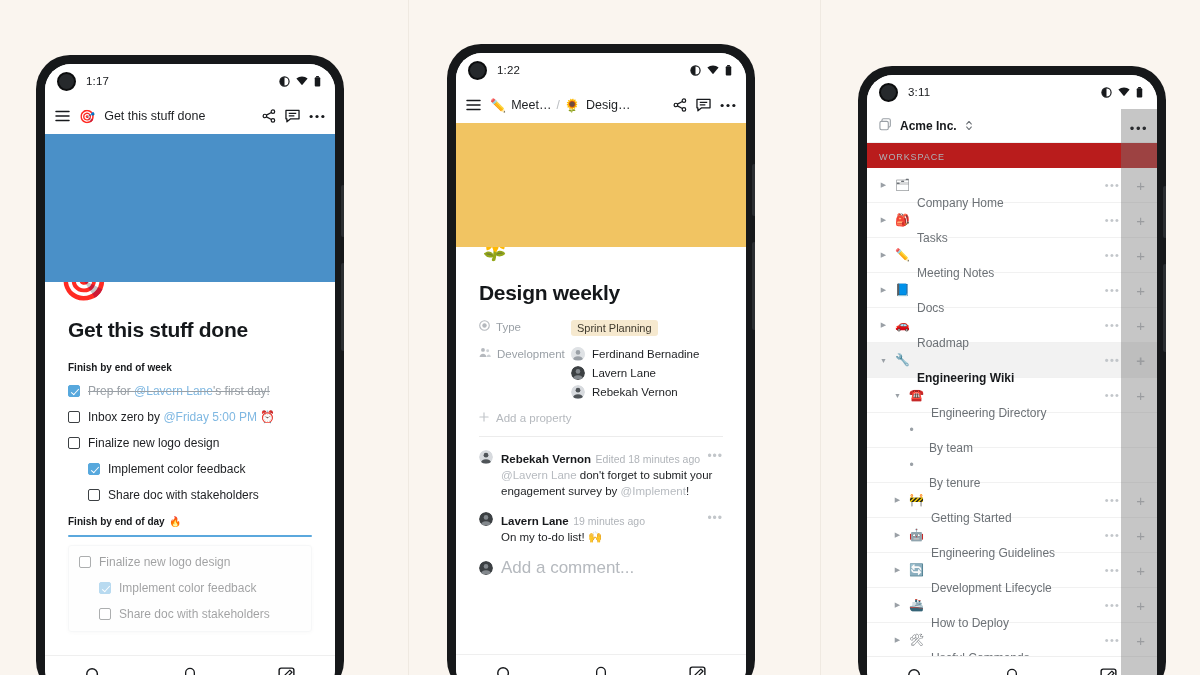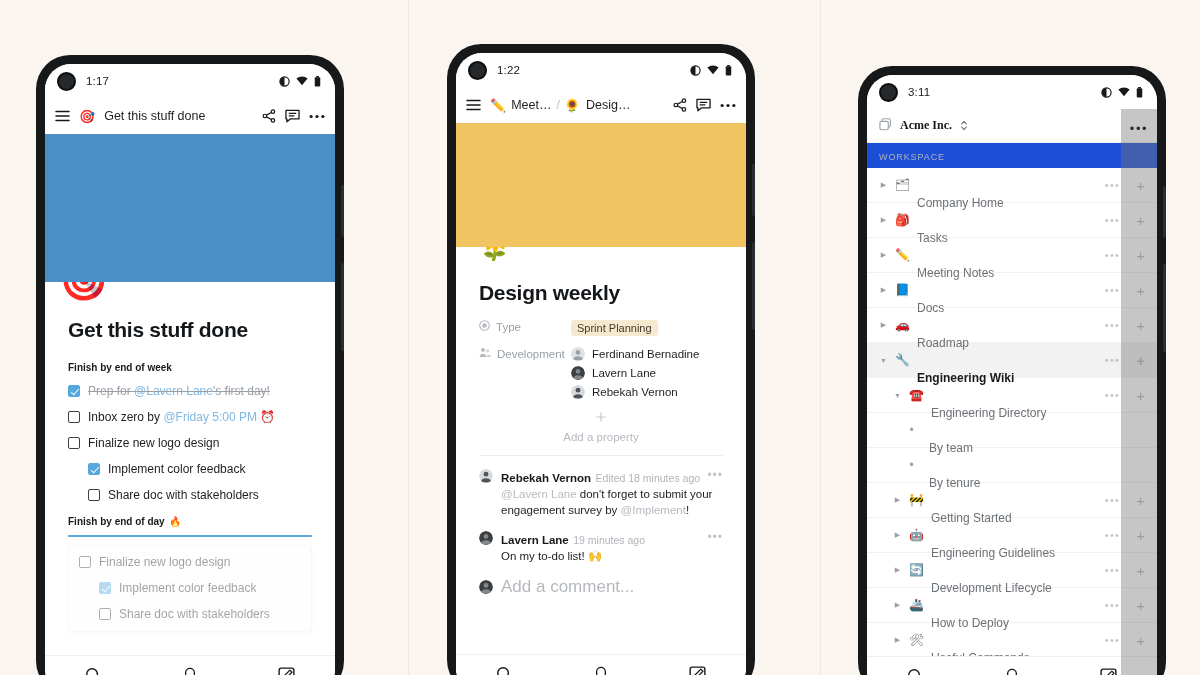--- a/index.html
+++ b/index.html
@@ -141,42 +141,41 @@
     background: #f6e9cf; color: #3f3a2e; border-radius: 3px;
     padding: 2px 6px; font-size: 11px; display: inline-block;
   }
   .person { display: flex; align-items: center; gap: 7px; margin-bottom: 5px; font-size: 11.5px; color: #1d1f22; }
   .person:last-child { margin-bottom: 0; }
   .avatar {
     width: 14px; height: 14px; border-radius: 50%; flex: 0 0 14px;
     display: flex; align-items: center; justify-content: center;
     font-size: 9px; overflow: hidden; line-height: 1;
   }
-  .add-prop { display: flex; align-items: center; gap: 7px; color: #b5b9be; font-size: 11.5px; flex-direction: column; }
+  .add-prop { display: flex; align-items: center; gap: 7px; color: #b5b9be; font-size: 11.5px; }
   .hr { height: 1px; background: #ececec; }
 
   .comment { display: flex; gap: 8px; position: relative; }
   .comment .body { flex: 1 1 auto; min-width: 0; }
   .c-name { font-size: 11.5px; font-weight: 700; color: #17191c; }
   .c-meta { font-size: 10.5px; color: #b0b4b9; font-weight: 400; }
   .c-text { font-size: 11.5px; color: #1d1f22; line-height: 1.35; margin-top: 1px; }
   .c-more { position: absolute; right: 0; top: 0; color: #c2c6ca; font-size: 12px; letter-spacing: 1px; }
   .c-placeholder { font-size: 17px; color: #b5b9be; }
 
   
   .ws-header {
     height: 34px; flex: 0 0 34px; display: flex; align-items: center;
     gap: 8px; padding: 0 12px; background: #fff;
     border-bottom: 1px solid #efefef;
-    font-family: Liberation Serif, serif;
   }
   .ws-name { font-size: 12px; font-weight: 700; color: #17191c; }
   .ws-section {
     font-size: 9px; color: #aeb2b7; letter-spacing: .9px;
-    padding: 9px 12px 6px 12px; background: #1d4ed8; font-weight: 400;
+    padding: 9px 12px 6px 12px; background: #b91c1c; font-weight: 400;
   }
   .nav-list { flex: 1 1 auto; overflow: hidden; background: #fff; }
   .nav-item {
     height: 35px; display: flex; align-items: center; gap: 7px;
     padding: 0 12px; border-bottom: 1px solid #f1f1f1;
     font-size: 12px; color: #6c7176;
   }
   .nav-item.active { background: #f2f2f2; color: #17191c; font-weight: 700; }
   .nav-item .caret {
     width: 9px; flex: 0 0 9px; color: #9aa0a6; font-size: 7px;

